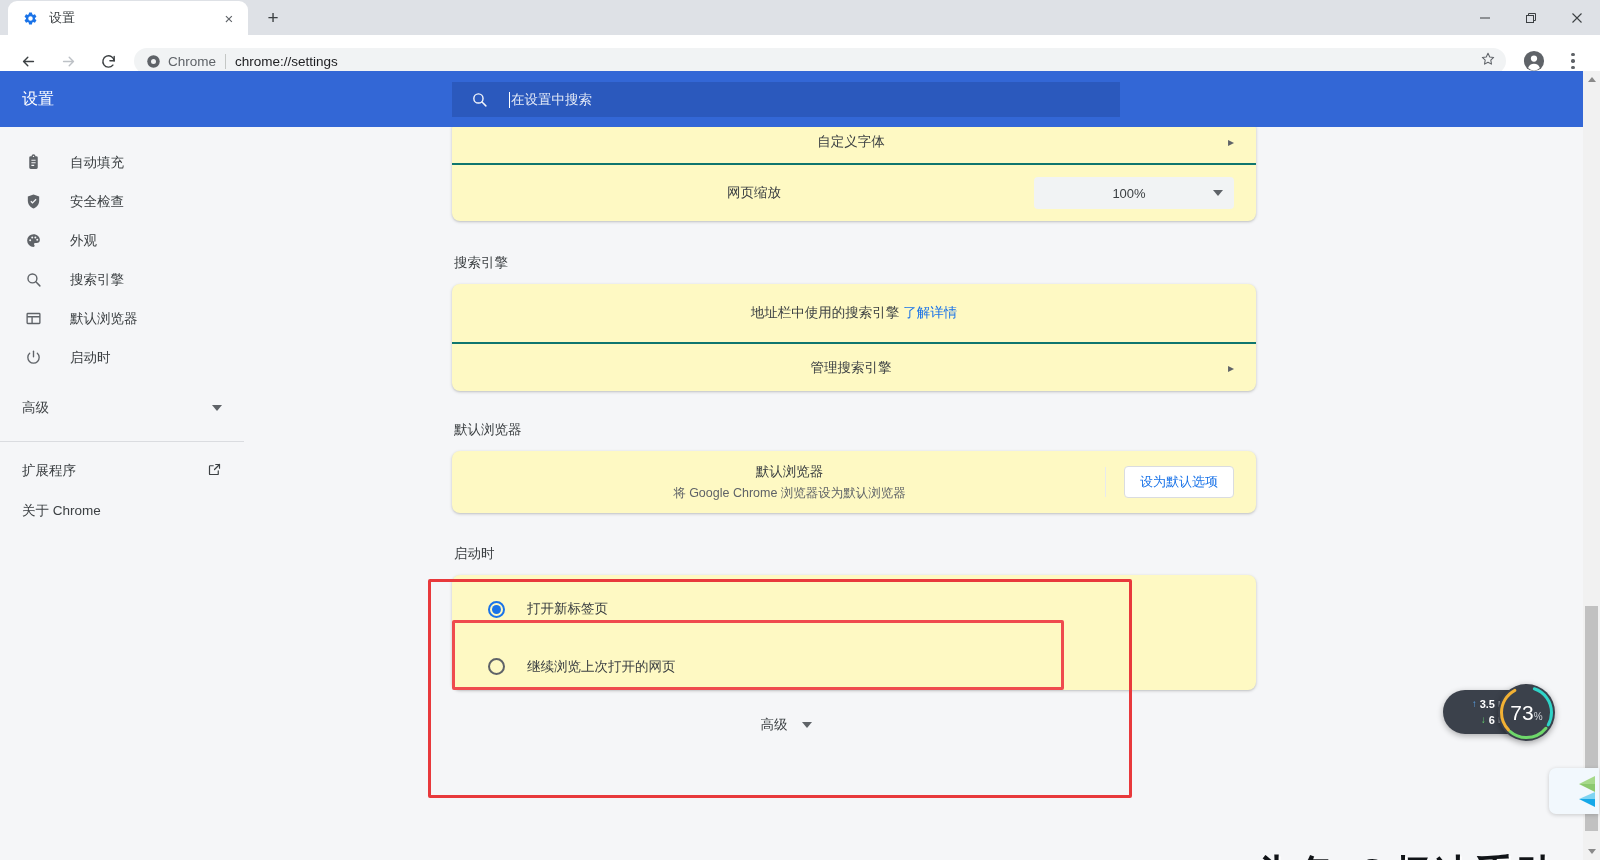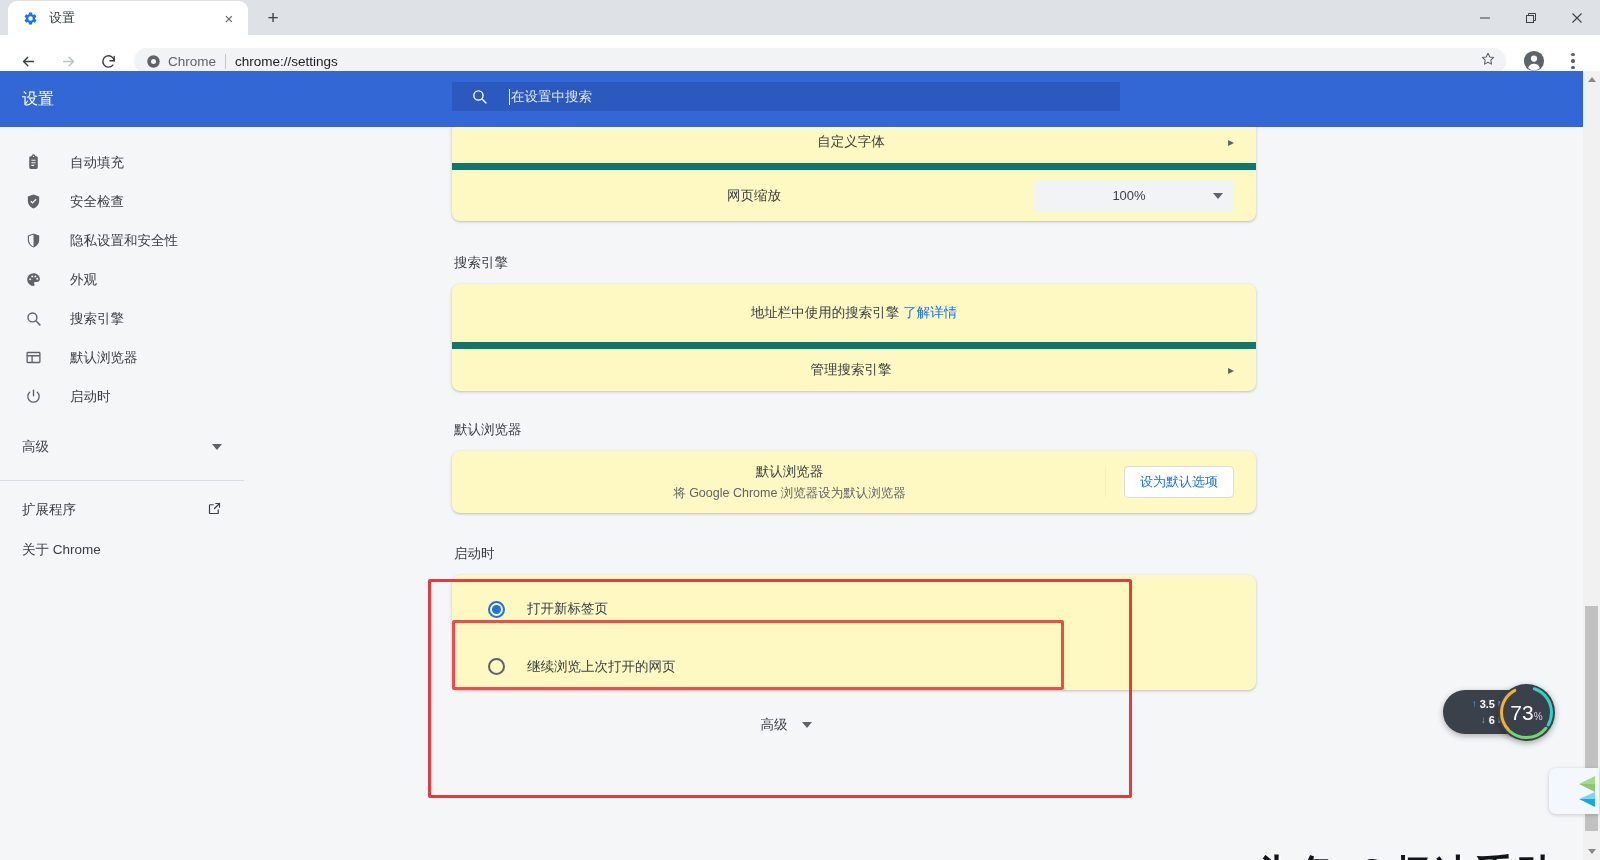--- a/index.html
+++ b/index.html
@@ -95,21 +95,21 @@
     position: absolute; top: 0; left: 0; width: 1600px; height: 56px;
     background: #3367d6;
     display: flex; align-items: center;
   }
   .settings-title {
     width: 260px; padding-left: 22px;
     color:#ffffff; font-size: 16px;
   }
   .searchbar {
     position:absolute; left: 452px; top: 11px;
-    width: 668px; height: 29px;
+    width: 668px; height: 35px;
     background: #2b59bd;
     display:flex; align-items:center; padding-left: 19px;
   }
   .search-icon { color:#ffffff; display:flex; align-items:center; opacity:.95; }
   .search-caret {
     width: 1px; height: 16px; background:#ffffff; margin-left: 21px; margin-right: 1px;
   }
   .search-ph { font-size: 13.5px; color: #e3e9f7; }
 
   .sidebar {
@@ -148,21 +148,21 @@
   .card {
     width: 804px; margin-left: 194px;
     background:#fef9c3;
     border-radius: 8px;
     box-shadow: 0 1px 2px rgba(60,64,67,.20), 0 1px 3px 1px rgba(60,64,67,.08);
     text-align: center;
   }
   .row {
     display:flex; align-items:center;
     min-height: 48px; padding: 0 22px 0 22px;
-    border-top: 7px solid #0f766e;
+    border-top: 2px solid #0f766e;
   }
   .row:first-child { border-top: none; }
   .row-label { flex:1; font-size: 13.5px; color:#3c4043; }
   .row-sub { font-size: 12.5px; color:#5f6368; margin-top: 4px; }
   .arrow-right { color:#5f6368; font-size: 12px; }
 
   .select {
     width: 200px; height: 32px;
     background: #f1f3f4; border-radius: 4px;
     display:flex; align-items:center; padding: 0 11px;
@@ -405,29 +405,20 @@
       <div class="nav-item">
         <span class="nav-ico">
           <svg width="17" height="17" viewBox="0 0 24 24" fill="#5f6368">
             <path d="M12 2l8 3v6c0 5-3.4 9.4-8 11-4.6-1.6-8-6-8-11V5z"></path>
             <path d="M10.6 15.2l-3-3 1.3-1.3 1.7 1.7 4.4-4.4 1.3 1.3z" fill="#f5f6f8"></path>
           </svg>
         </span>
         <span class="nav-label">安全检查</span>
       </div>
 
-      <div class="nav-item">
-        <span class="nav-ico">
-          <svg width="17" height="17" viewBox="0 0 24 24" fill="#5f6368">
-            <path d="M12 2l8 3v6c0 5-3.4 9.4-8 11-4.6-1.6-8-6-8-11V5z"></path>
-            <path d="M12 3.6v17.2c-3.6-1.5-6.4-5.3-6.4-9.8V6z" fill="#f5f6f8"></path>
-          </svg>
-        </span>
-        <span class="nav-label">隐私设置和安全性</span>
-      </div>
 
       <div class="nav-item">
         <span class="nav-ico">
           <svg width="17" height="17" viewBox="0 0 24 24" fill="#5f6368">
             <path d="M12 3a9 9 0 000 18c.9 0 1.6-.7 1.6-1.6 0-.4-.2-.8-.4-1.1-.3-.3-.4-.7-.4-1.1 0-.9.7-1.6 1.6-1.6h1.9A4.7 4.7 0 0021 11c0-4.4-4-8-9-8z"></path>
             <circle cx="7.3" cy="11.5" r="1.4" fill="#f5f6f8"></circle>
             <circle cx="10.2" cy="7.6" r="1.4" fill="#f5f6f8"></circle>
             <circle cx="14.6" cy="7.6" r="1.4" fill="#f5f6f8"></circle>
             <circle cx="17.3" cy="11.1" r="1.4" fill="#f5f6f8"></circle>
           </svg>

